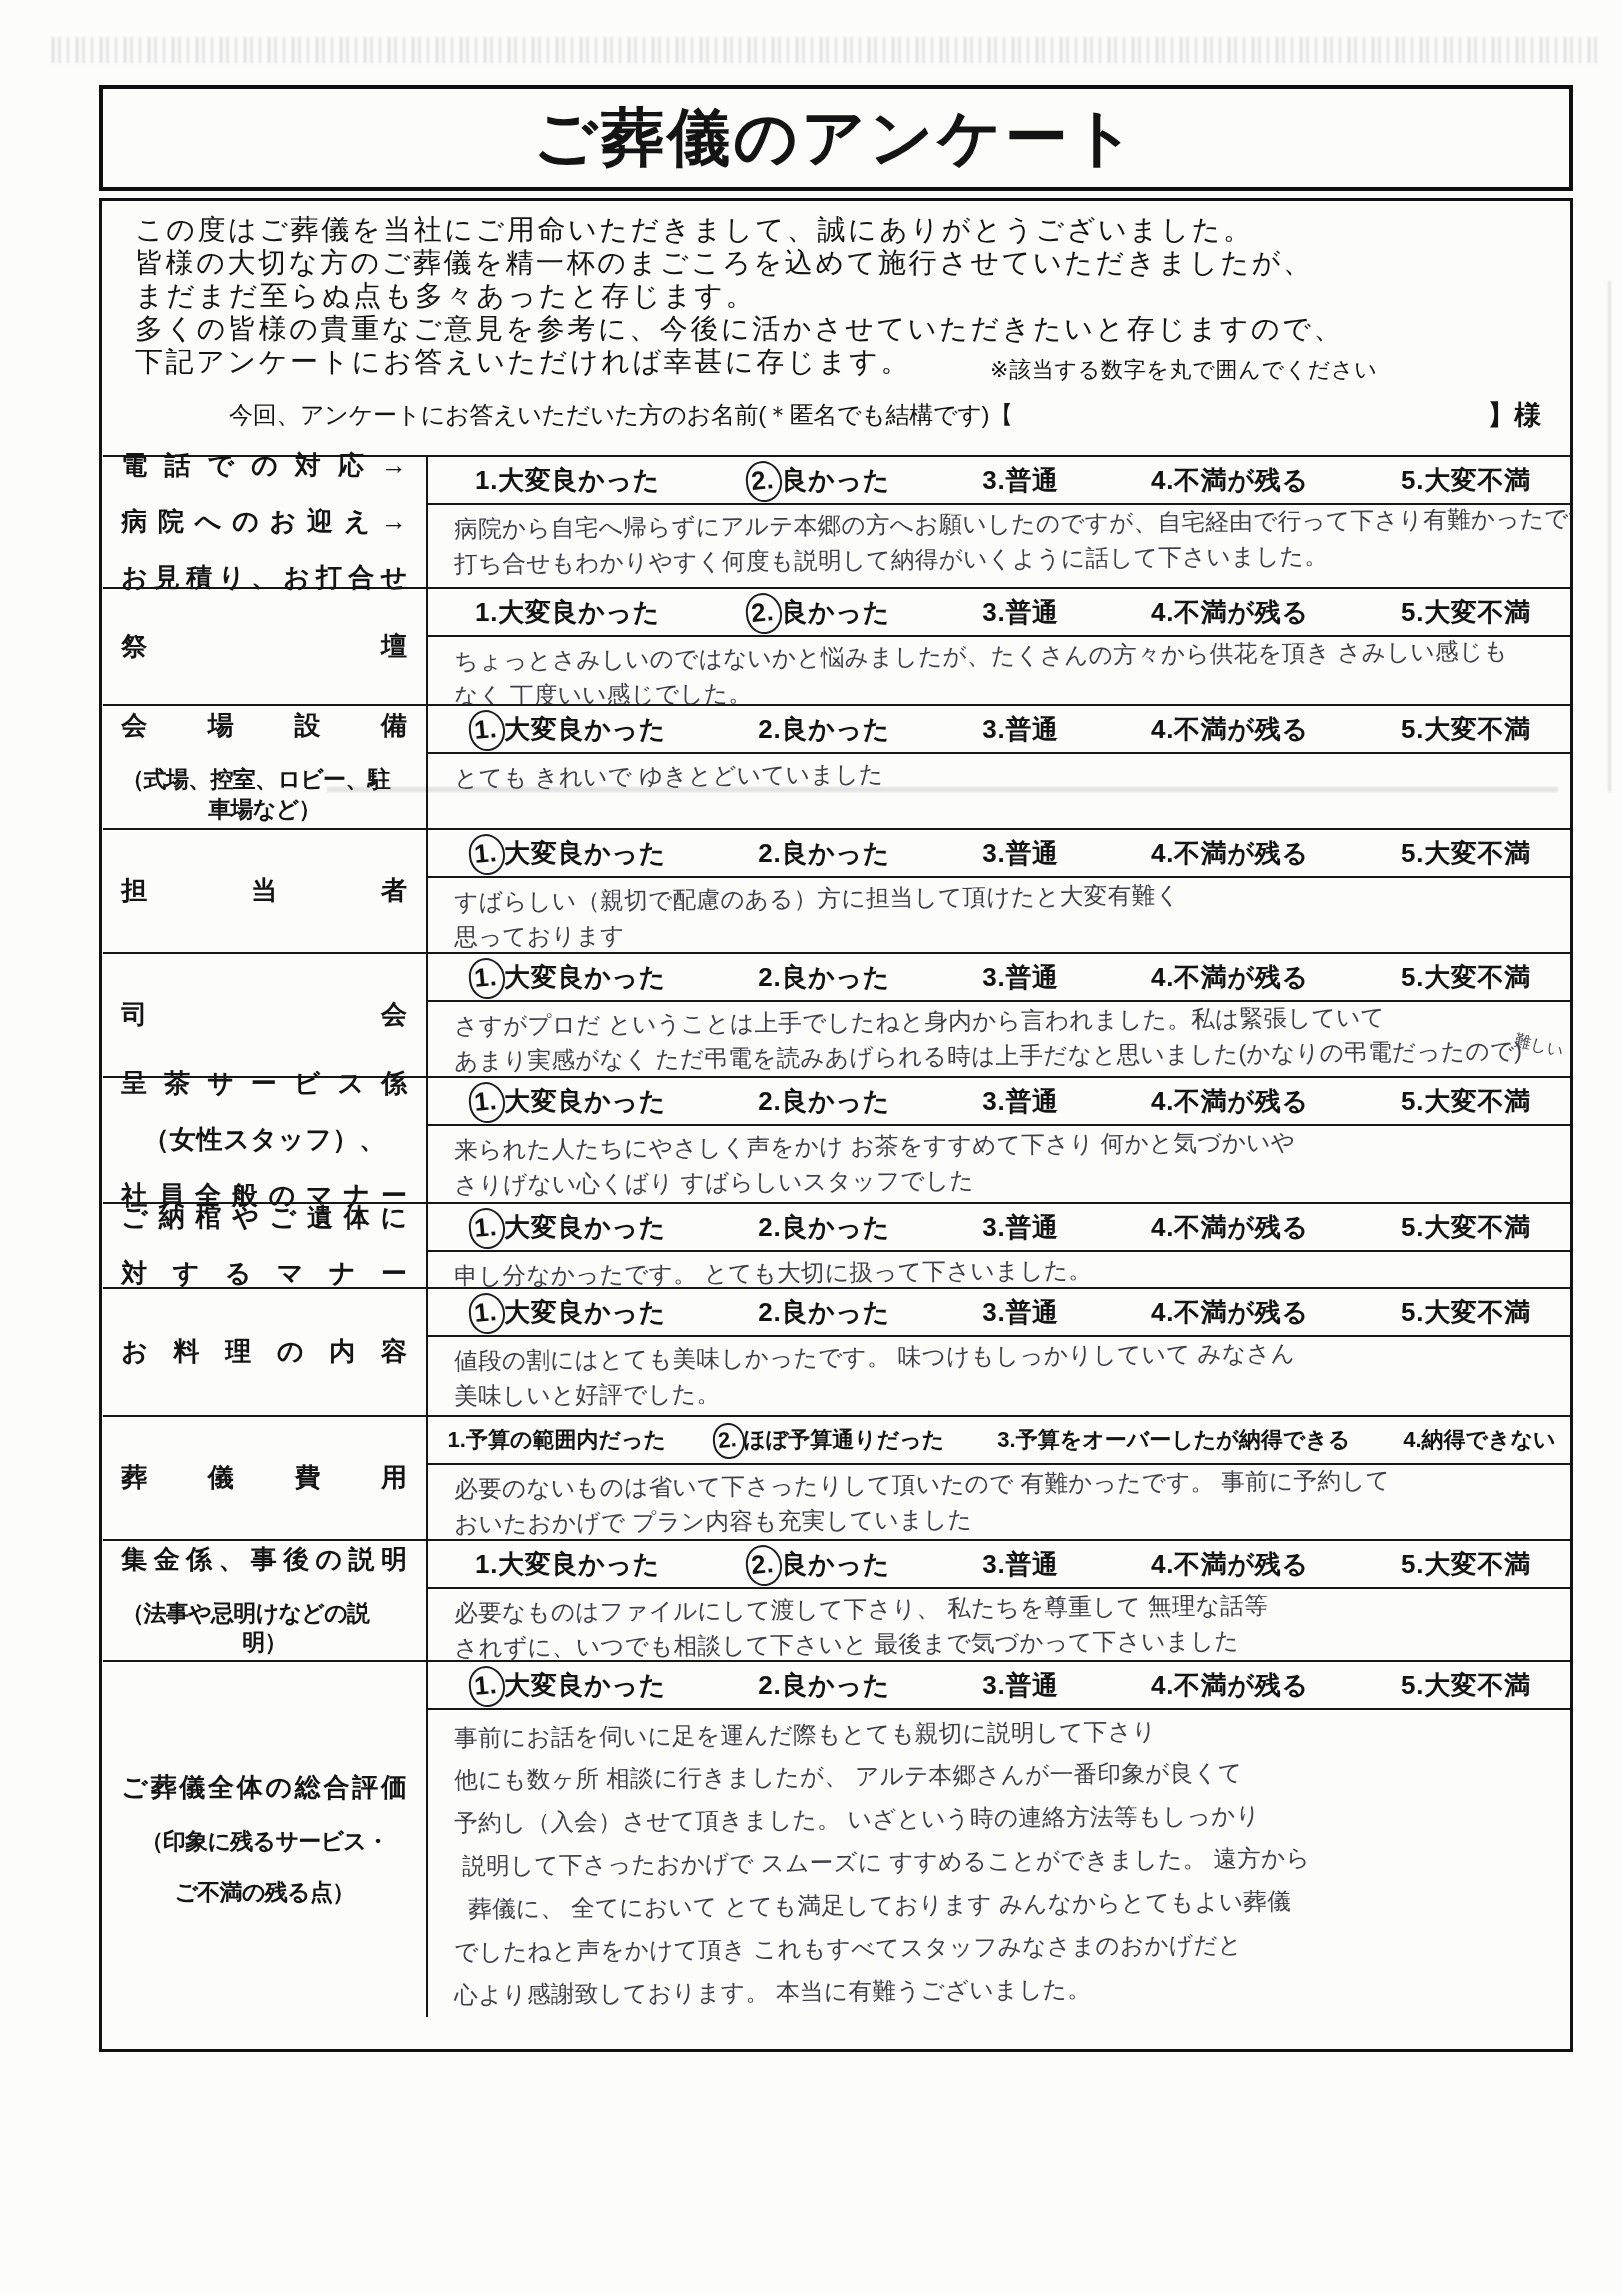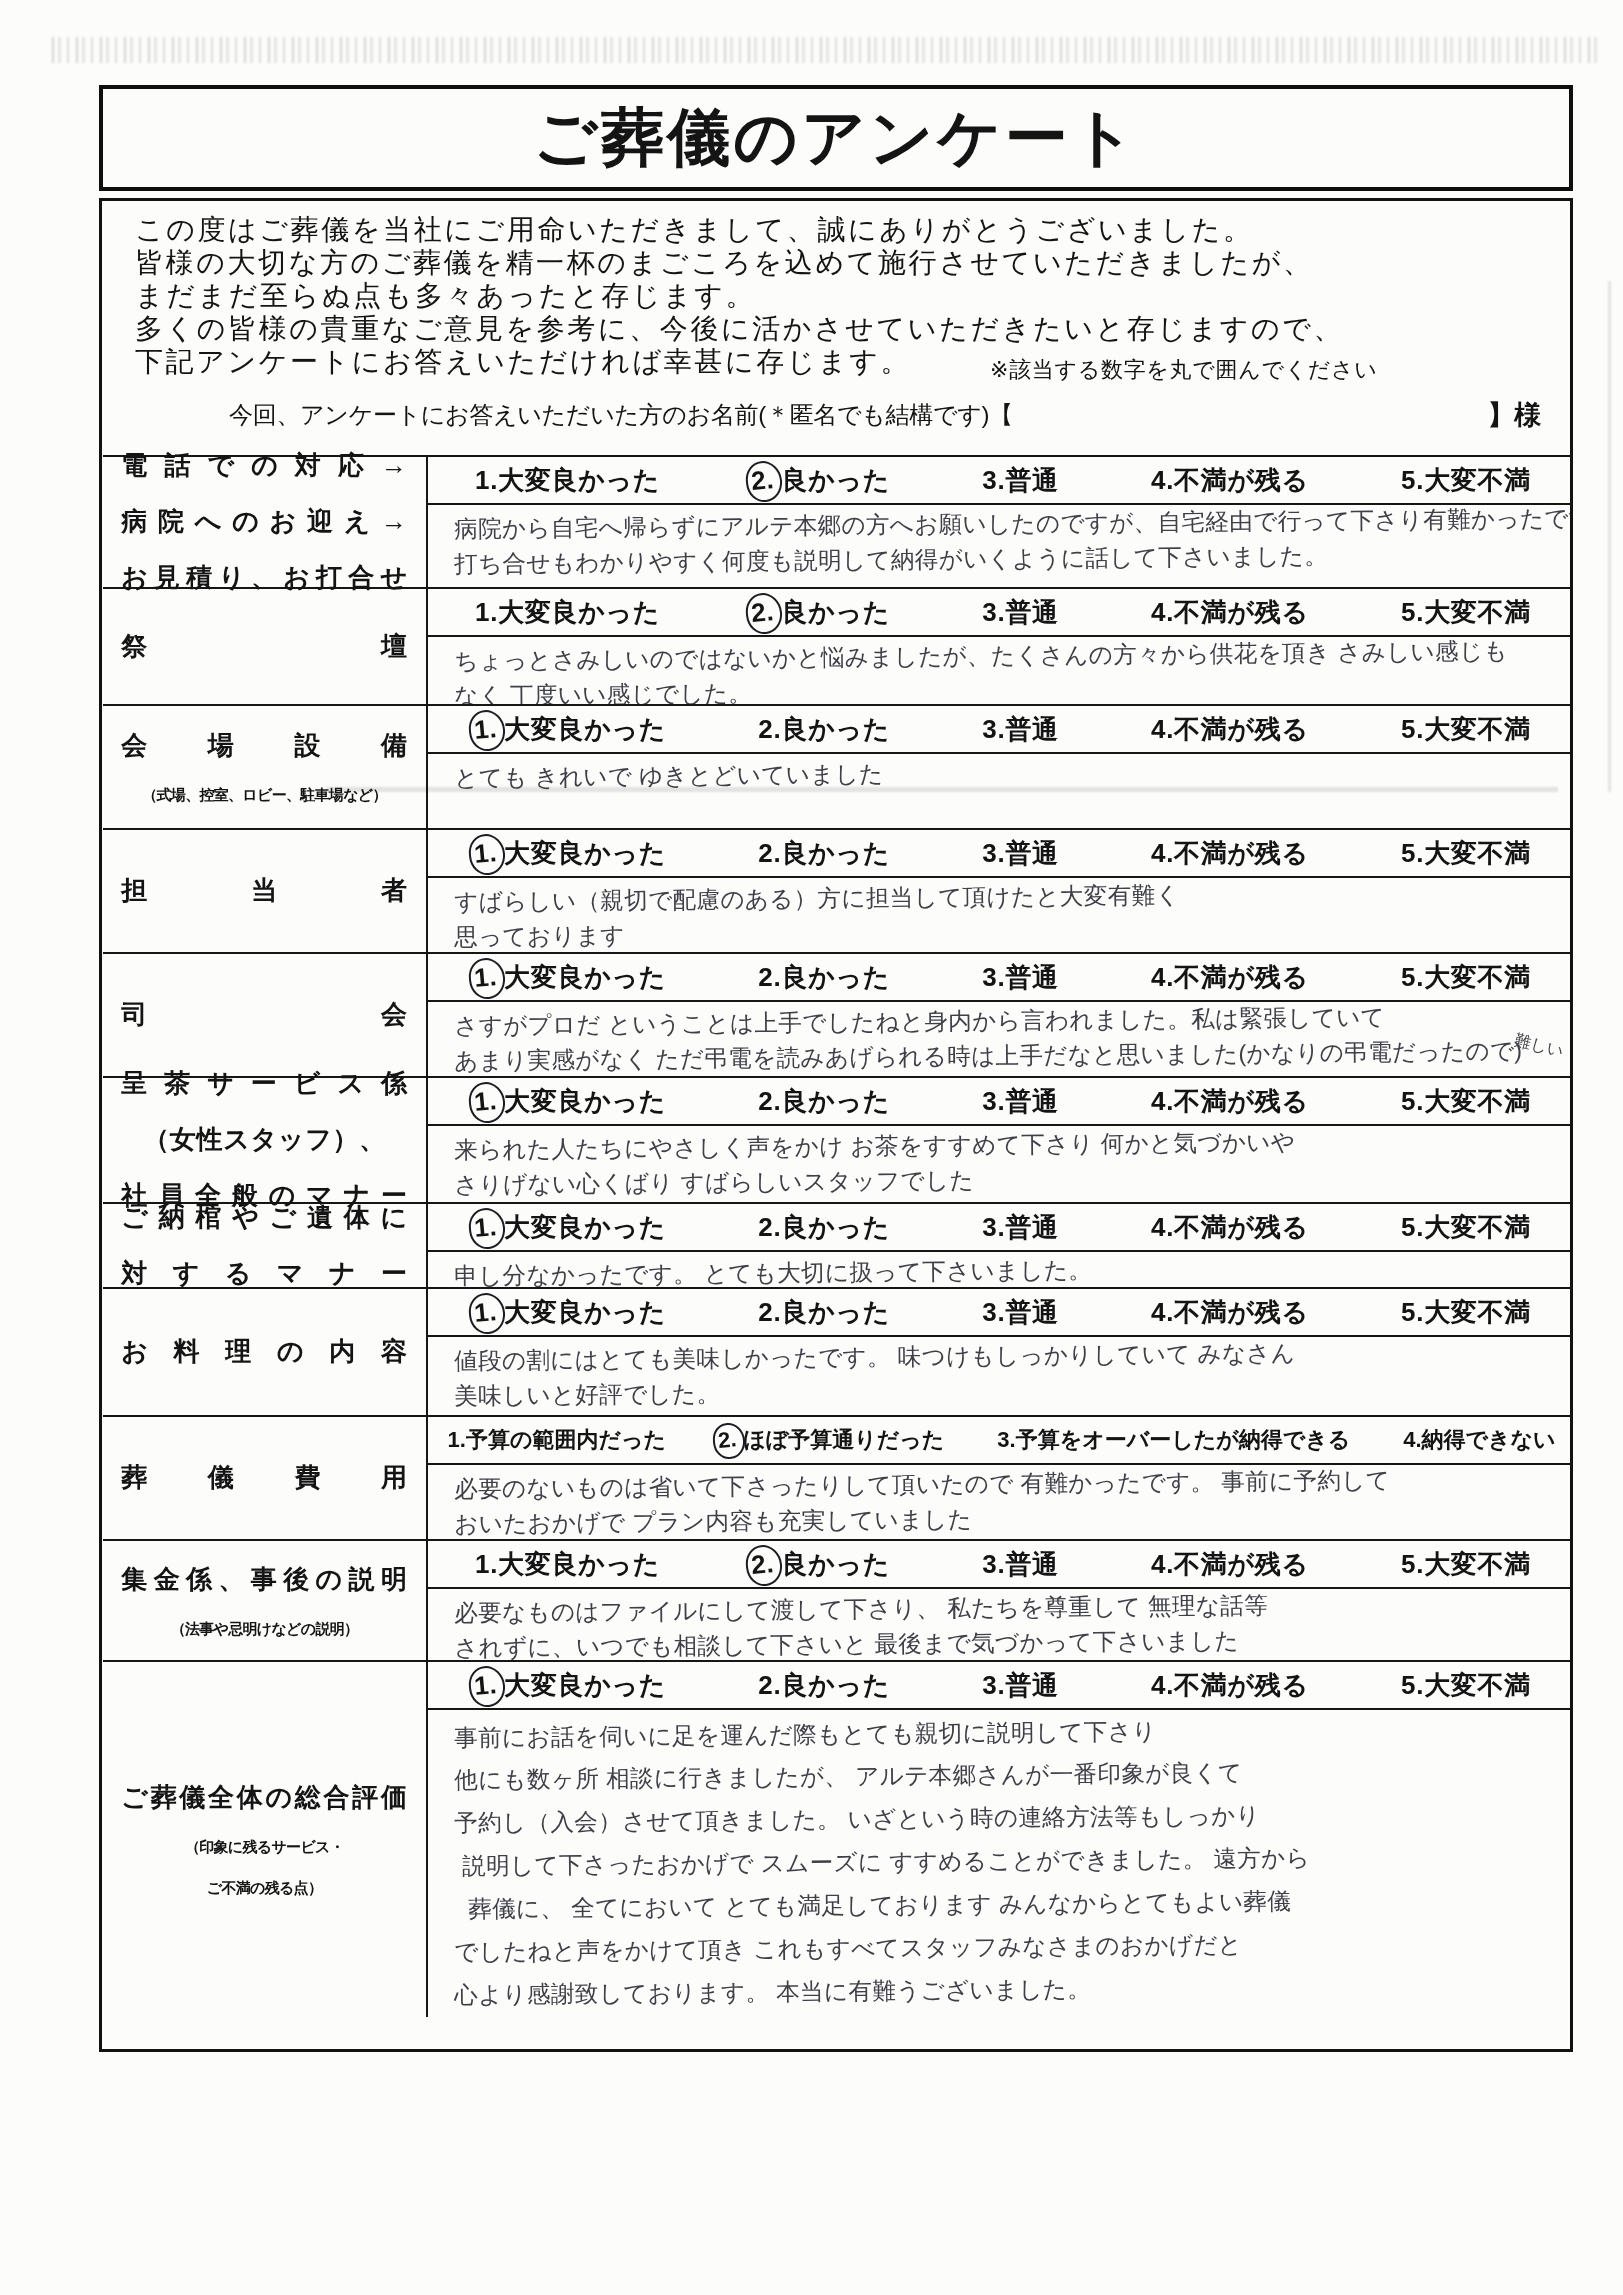--- a/index.html
+++ b/index.html
@@ -39,22 +39,22 @@
   .name-suffix{font-size:27px; font-weight:600;}
   
   .table{position:absolute; left:103px; top:455px; width:1467px;}
   .row{display:flex; border-top:2.6px solid #161616; box-sizing:border-box;}
   .cell-label{
     width:325px; border-right:2.6px solid #161616; box-sizing:border-box;
     display:flex; flex-direction:column; justify-content:center; padding:3.9px 18.3px; gap:22px;
   }
   .lab-line{font-size:26px; font-weight:700; line-height:1.3; letter-spacing:0.7px;
     text-align:justify; text-align-last:justify;}
-  .lab-line.small{font-size:15px; font-weight:600; letter-spacing:-0.7px;
-    text-align:right; text-align-last:center;}
+  .lab-line.small{font-size:23px; font-weight:600; letter-spacing:-0.7px;
+    text-align:left; text-align-last:center;}
   .lab-line.center{text-align:center; text-align-last:center;}
   .cell-main{flex:1; display:flex; flex-direction:column; box-sizing:border-box; min-width:0;}
   .opts{
     height:48px; border-bottom:2px solid #161616; box-sizing:border-box;
     display:flex; align-items:center; justify-content:space-between;
     padding:0 39px 0 47px; font-size:26px; font-weight:700; letter-spacing:0.7px; white-space:nowrap;
   }
   .opts.long{font-size:22px; padding:0 14.4px 0 19.6px; letter-spacing:0;}
   .optnum{display:inline-block;}
   .optnum.circled{

